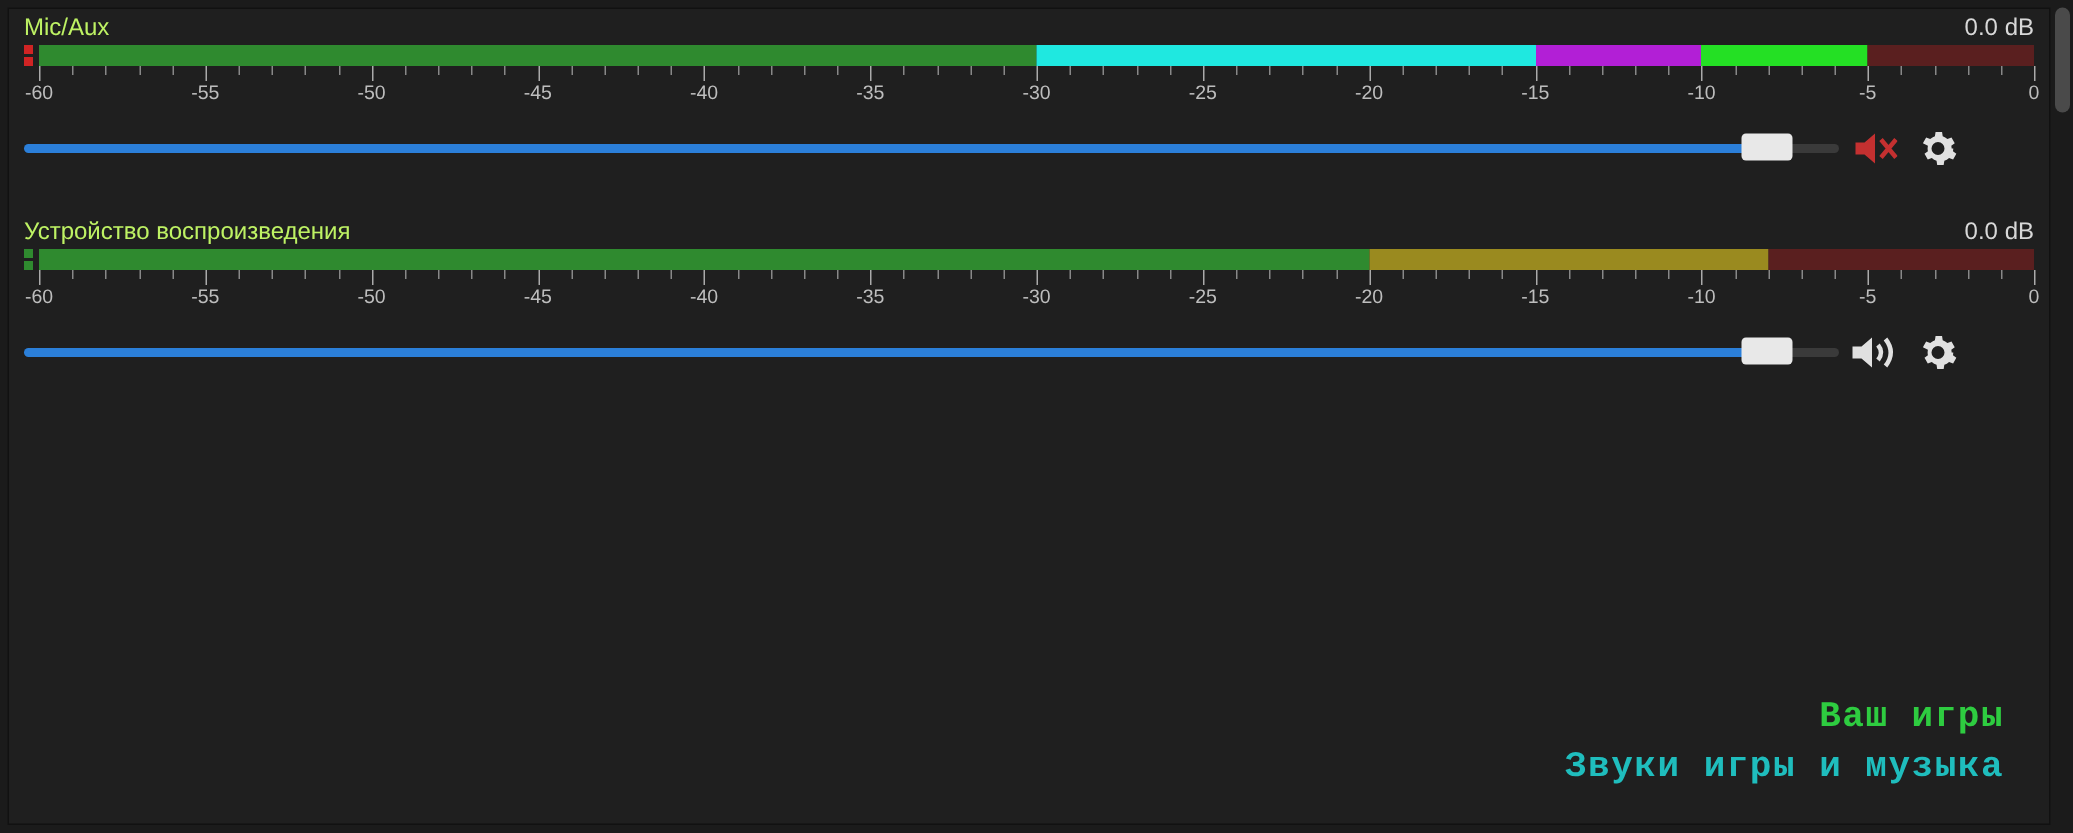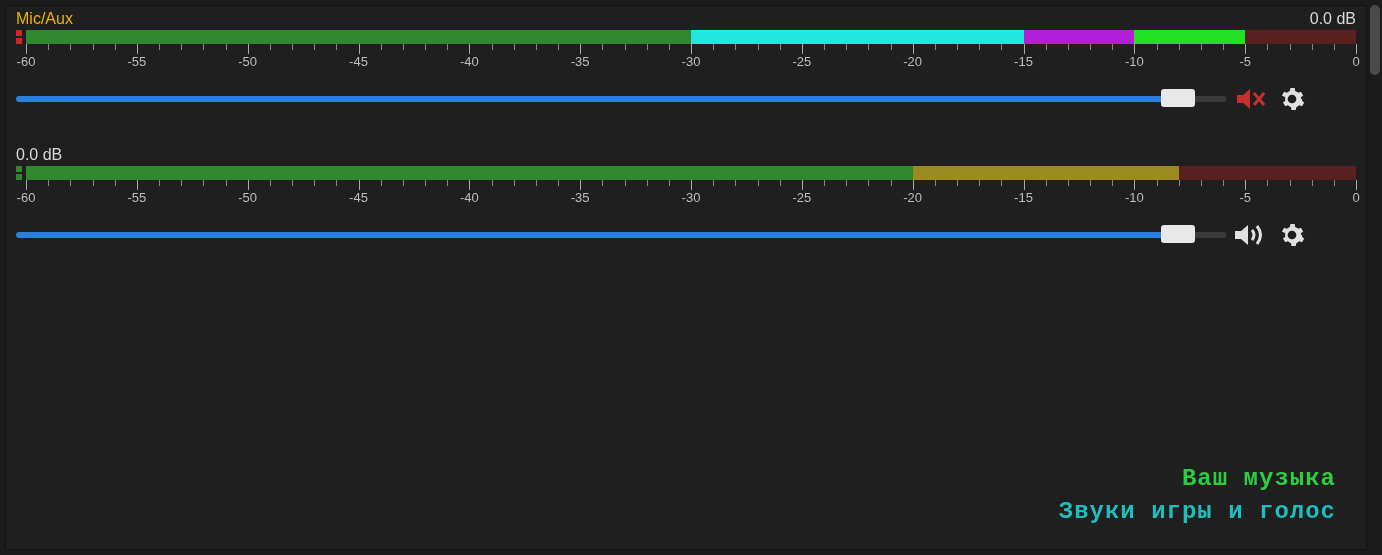--- a/index.html
+++ b/index.html
@@ -1,20 +1,20 @@
 <!DOCTYPE html>
 <html><head>
 <meta charset="utf-8">
 <style>
   html,body{margin:0;padding:0;background:#1b1b1b;width:1382px;height:555px;overflow:hidden;font-family:Arial,Helvetica,sans-serif;}
   .panel{position:absolute;left:5px;top:5px;right:15px;bottom:5px;background:#1f1f1f;border:1px solid #111;box-sizing:border-box;padding:0 0 0 0;}
   .scrollbar{position:absolute;right:2px;top:5px;width:10px;height:70px;background:#4a4a4a;border-radius:5px;}
   .mixer-item{position:relative;width:1340px;margin-left:10px;}
   .header-row{display:flex;justify-content:space-between;align-items:flex-end;height:22px;}
-  .src-name{color:#eab308;font-size:16px;text-align:right;}
+  .src-name{color:#bef264;font-size:16px;text-align:right;}
   .db-readout{color:#d8d8d8;font-size:16px;}
   .meter-area{position:relative;height:40px;margin-top:2px;}
   .peak-ind{position:absolute;left:0;top:0;width:6px;height:14px;display:flex;flex-direction:column;justify-content:space-between;}
   .peak-ind span{display:block;width:6px;height:6px;}
   .meter-track{position:absolute;left:10px;right:0;top:0;height:14px;background:#2a2a2a;display:flex;}
   .seg{height:14px;}
   .ticks{position:absolute;left:10px;right:0;top:14px;height:26px;}
   .tick-major{position:absolute;top:0;width:1px;height:10px;background:#aaa;}
   .tick-minor{position:absolute;top:0;width:1px;height:6px;background:#888;}
   .tick-label{position:absolute;top:10px;color:#bdbdbd;font-size:13px;transform:translateX(-50%);}
@@ -140,20 +140,21 @@
           </div>
           <div class="ctrl">
             <svg width="26" height="26" viewBox="0 0 24 24">
               <path fill="#e0e0e0" d="M12 8a4 4 0 1 0 0 8 4 4 0 0 0 0-8zm9.4 4c0 .6-.1 1.1-.2 1.7l2.1 1.6-2 3.5-2.5-1a8 8 0 0 1-2.9 1.7l-.4 2.7h-4l-.4-2.7a8 8 0 0 1-2.9-1.7l-2.5 1-2-3.5 2.1-1.6c-.1-.6-.2-1.1-.2-1.7s.1-1.1.2-1.7L2.7 8.7l2-3.5 2.5 1A8 8 0 0 1 10.1 4.5L10.5 1.8h4l.4 2.7a8 8 0 0 1 2.9 1.7l2.5-1 2 3.5-2.1 1.6c.1.6.2 1.1.2 1.7z"></path>
             </svg>
           </div>
         </div>
       </div>
       <div class="mixer-item" style="padding-top: 28px;">
         <div class="header-row">
+          <span class="src-name">Устройство воспроизведения</span>
           <span class="db-readout">0.0 dB</span>
         </div>
         <div class="meter-area">
           <div class="peak-ind">
             <span style="background:#2f8a2f"></span>
             <span style="background:#2f8a2f"></span>
           </div>
           <div class="meter-track">
             <div class="seg" style="background: rgb(47, 138, 47); width: 66.6667%;"></div>
             <div class="seg" style="background: rgb(154, 138, 31); width: 20%;"></div>
@@ -251,17 +252,17 @@
           </div>
           <div class="ctrl">
             <svg width="26" height="26" viewBox="0 0 24 24">
               <path fill="#e0e0e0" d="M12 8a4 4 0 1 0 0 8 4 4 0 0 0 0-8zm9.4 4c0 .6-.1 1.1-.2 1.7l2.1 1.6-2 3.5-2.5-1a8 8 0 0 1-2.9 1.7l-.4 2.7h-4l-.4-2.7a8 8 0 0 1-2.9-1.7l-2.5 1-2-3.5 2.1-1.6c-.1-.6-.2-1.1-.2-1.7s.1-1.1.2-1.7L2.7 8.7l2-3.5 2.5 1A8 8 0 0 1 10.1 4.5L10.5 1.8h4l.4 2.7a8 8 0 0 1 2.9 1.7l2.5-1 2 3.5-2.1 1.6c.1.6.2 1.1.2 1.7z"></path>
             </svg>
           </div>
         </div>
       </div>
     </div>
   <div class="legend" id="legend">
-      <div style="color: rgb(46, 204, 64);">Ваш музыка</div>
-      <div style="color: rgb(31, 189, 189);">Звуки игры и голос</div>
+      <div style="color: rgb(46, 204, 64);">Ваш игры</div>
+      <div style="color: rgb(31, 189, 189);">Звуки игры и музыка</div>
     </div>
 </div>
 <div class="scrollbar"></div>
 
 </body></html>

